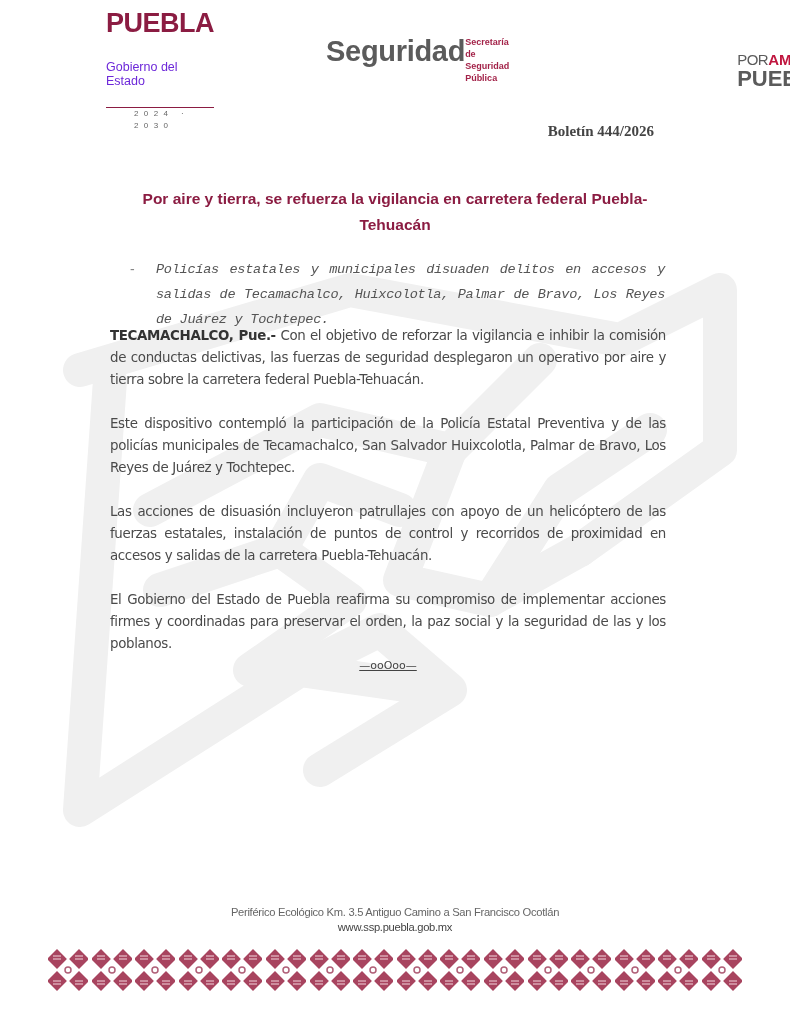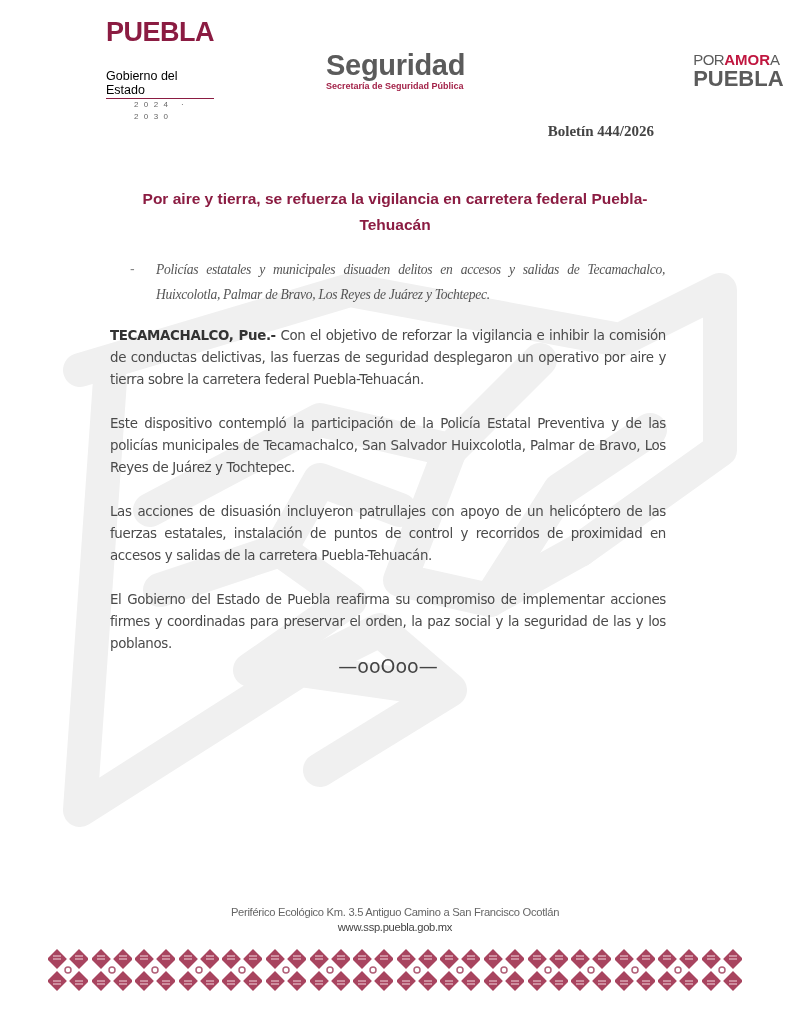--- a/index.html
+++ b/index.html
@@ -7,24 +7,24 @@
     body { position: relative; font-family: "Liberation Sans", sans-serif; color: #4a4a4a; }
 
     
     .watermark { position: absolute; left: 20px; top: 250px; width: 740px; height: 620px; z-index: 0; pointer-events: none; }
 
     
     .header { position: absolute; left: 50px; top: 36px; width: 700px; height: 70px; display: flex; z-index: 1; gap: 48px; }
     .crest { width: 50px; height: 66px; margin-right: 8px; }
     .puebla-block { display: flex; flex-direction: column; justify-content: center; }
     .puebla-word { font-family: "Liberation Sans", sans-serif; font-weight: 900; font-size: 27px; letter-spacing: -0.5px; color: #8b1c42; line-height: 26px; }
-    .gob-word { font-size: 12.5px; color: #000000; line-height: 14px; border-bottom: 1px solid #8b1c42; padding-bottom: 1px; margin-top: 24px; }
+    .gob-word { font-size: 12.5px; color: #6d28d9; line-height: 14px; border-bottom: 1px solid #8b1c42; padding-bottom: 19px; margin-top: 24px; }
     .years { font-size: 8px; letter-spacing: 5.4px; color: #666; line-height: 12px; margin-left: 28px; }
     .vsep { width: 1px; height: 44px; background: #c8c8c8; margin: 0 8px; }
-    .seg-block { display: flex; flex-direction: column; justify-content: center; }
+    .seg-block { display: flex; flex-direction: row; justify-content: center; }
     .seg-word { font-weight: 900; font-size: 29px; color: #5b5b5b; letter-spacing: -0.3px; line-height: 30px; }
     .seg-sub { font-size: 9px; font-weight: bold; color: #a32349; line-height: 12px; }
     .star-badge { width: 54px; height: 54px; margin: 0 2px; }
     .amor-block { display: flex; flex-direction: column; justify-content: center; line-height: 1; }
     .amor-top { font-size: 15px; color: #5b5b5b; line-height: 16px; }
     .amor-top .por { font-weight: normal; letter-spacing: -0.5px; }
     .amor-top .amor { font-weight: 900; color: #c0163f; }
     .amor-top .a { font-weight: normal; }
     .amor-bottom { font-weight: 900; font-size: 22px; color: #5b5b5b; letter-spacing: 0px; line-height: 22px; }
     .pensar-block { display: flex; flex-direction: column; line-height: 1; position: relative; padding-left: 8px; }
@@ -37,27 +37,27 @@
     .dateblock { position: absolute; right: 136px; top: 120px; text-align: right; z-index: 1; font-family: "Liberation Serif", serif; color: #3d3d3d; }
     .date-line { font-size: 15px; line-height: 22px; color: #555; }
     .bulletin-line { font-size: 15px; font-weight: bold; line-height: 22px; color: #444; }
 
     
     .title { position: absolute; left: 110px; top: 186px; width: 570px; text-align: center; color: #8b1c42; font-weight: bold; font-size: 15.5px; line-height: 26px; z-index: 1; }
 
     
     .subtitle { position: absolute; left: 130px; top: 257px; width: 535px; display: flex; z-index: 1; }
     .subtitle .dash { color: #888; font-size: 14px; width: 26px; font-style: normal; line-height: 25px; }
-    .subtitle .subtext { font-family: Liberation Serif, serif; font-style: italic; font-size: 13.6px; color: #555; line-height: 25px; text-align: justify; text-align-last: left; flex: 1; letter-spacing: -0.3px; }
+    .subtitle .subtext { font-family: Liberation Mono, monospace; font-style: italic; font-size: 13.6px; color: #555; line-height: 25px; text-align: justify; text-align-last: left; flex: 1; letter-spacing: -0.3px; }
 
     
     .body { position: absolute; left: 110px; top: 325px; width: 556px; z-index: 1; }
     .para { font-family: "DejaVu Sans", sans-serif; font-size: 13.4px; color: #4a4a4a; line-height: 22px; text-align: justify; margin-bottom: 22px; letter-spacing: -0.35px; }
     .para .lead { font-weight: bold; color: #333; }
-    .closing { text-align: center; font-family: "DejaVu Sans", sans-serif; font-size: 19px; color: #444; margin-top: -22px; line-height: 22px; }
+    .closing { text-align: center; font-family: "DejaVu Sans", sans-serif; font-size: 11px; color: #444; margin-top: -22px; line-height: 22px; text-decoration: underline; }
 
     
     .footer-address { position: absolute; left: 150px; top: 905px; width: 490px; text-align: center; font-family: Liberation Sans, sans-serif; font-size: 11.2px; color: #666; line-height: 15px; z-index: 1; letter-spacing: -0.3px; }
     .footer-url { color: #444; }
     .pattern { position: absolute; left: 48px; top: 948px; width: 694px; height: 46px; z-index: 1; display: flex; justify-content: space-between; }
     .motif { width: 40px; height: 44px; }
   </style>
 </head>
 <body>
 

